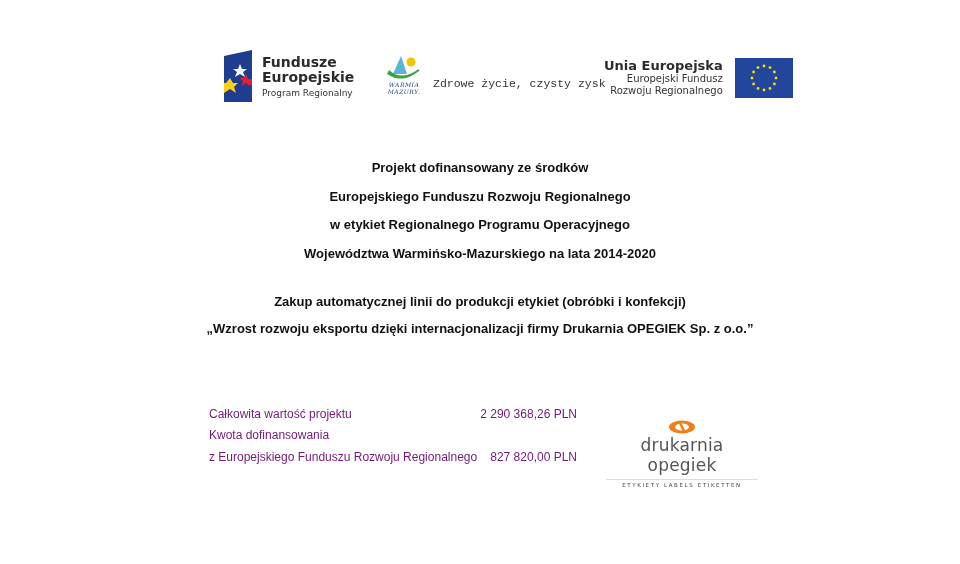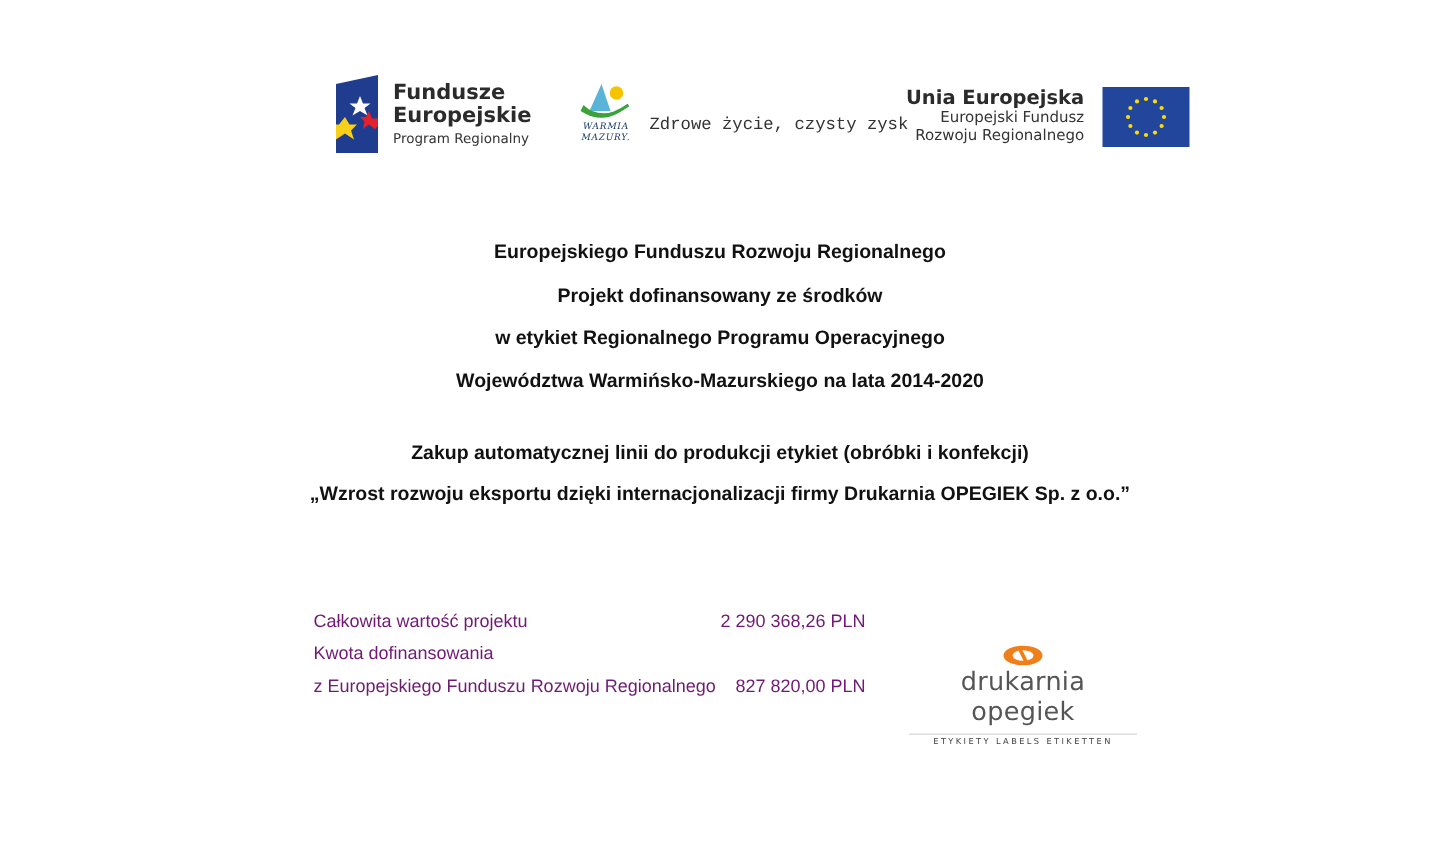--- a/index.html
+++ b/index.html
@@ -30,21 +30,21 @@
 
   .center-block { position: absolute; left: 0; width: 960px; text-align: center; }
   .intro { top: 154px; }
   .intro .line { font-size: 13px; font-weight: bold; line-height: 28.5px; color: #111; }
   .project { top: 288px; }
   .project .line { font-size: 13px; font-weight: bold; line-height: 27px; color: #111; }
 
   .finance { position: absolute; left: 209px; top: 403px; width: 368px; font-size: 12px; color: #701a75; }
   .fin-row { display: flex; justify-content: space-between; height: 21.5px; align-items: center; }
 
-  .opegiek { position: absolute; left: 606px; top: 430px; width: 152px; text-align: center; }
+  .opegiek { position: absolute; left: 606px; top: 420px; width: 152px; text-align: center; }
   .op-eye { width: 28px; height: 14px; margin: 0 auto; position: relative; }
   .op-name { font-family: "DejaVu Sans", sans-serif; font-size: 17px; color: #555; letter-spacing: 0.2px; line-height: 20px; margin-top: 1px; }
   .op-tag { font-family: "DejaVu Sans", sans-serif; font-size: 5.5px; letter-spacing: 1.6px; color: #444; margin-top: 4px; border-top: 1px solid #ddd; padding-top: 2px; }
 </style>
 </head>
 <body>
 
 <div class="logo-bar">
 
   <div class="fe-logo">
@@ -100,22 +100,22 @@
           <circle cx="17" cy="20" r="1.4"></circle>
           <circle cx="18.6" cy="14" r="1.4"></circle>
           <circle cx="23" cy="9.6" r="1.4"></circle>
         </g>
       </svg>
     </div>
   </div>
 </div>
 
 <div class="center-block intro">
+  <div class="line">Projekt dofinansowany ze środków</div>
   <div class="line">Europejskiego Funduszu Rozwoju Regionalnego</div>
-  <div class="line">Projekt dofinansowany ze środków</div>
   <div class="line">w etykiet Regionalnego Programu Operacyjnego</div>
   <div class="line">Województwa Warmińsko-Mazurskiego na lata 2014-2020</div>
 </div>
 
 <div class="center-block project">
   <div class="line">Zakup automatycznej linii do produkcji etykiet (obróbki i konfekcji)</div>
   <div class="line">„Wzrost rozwoju eksportu dzięki internacjonalizacji firmy Drukarnia OPEGIEK Sp. z o.o.”</div>
 </div>
 
 <div class="finance">

